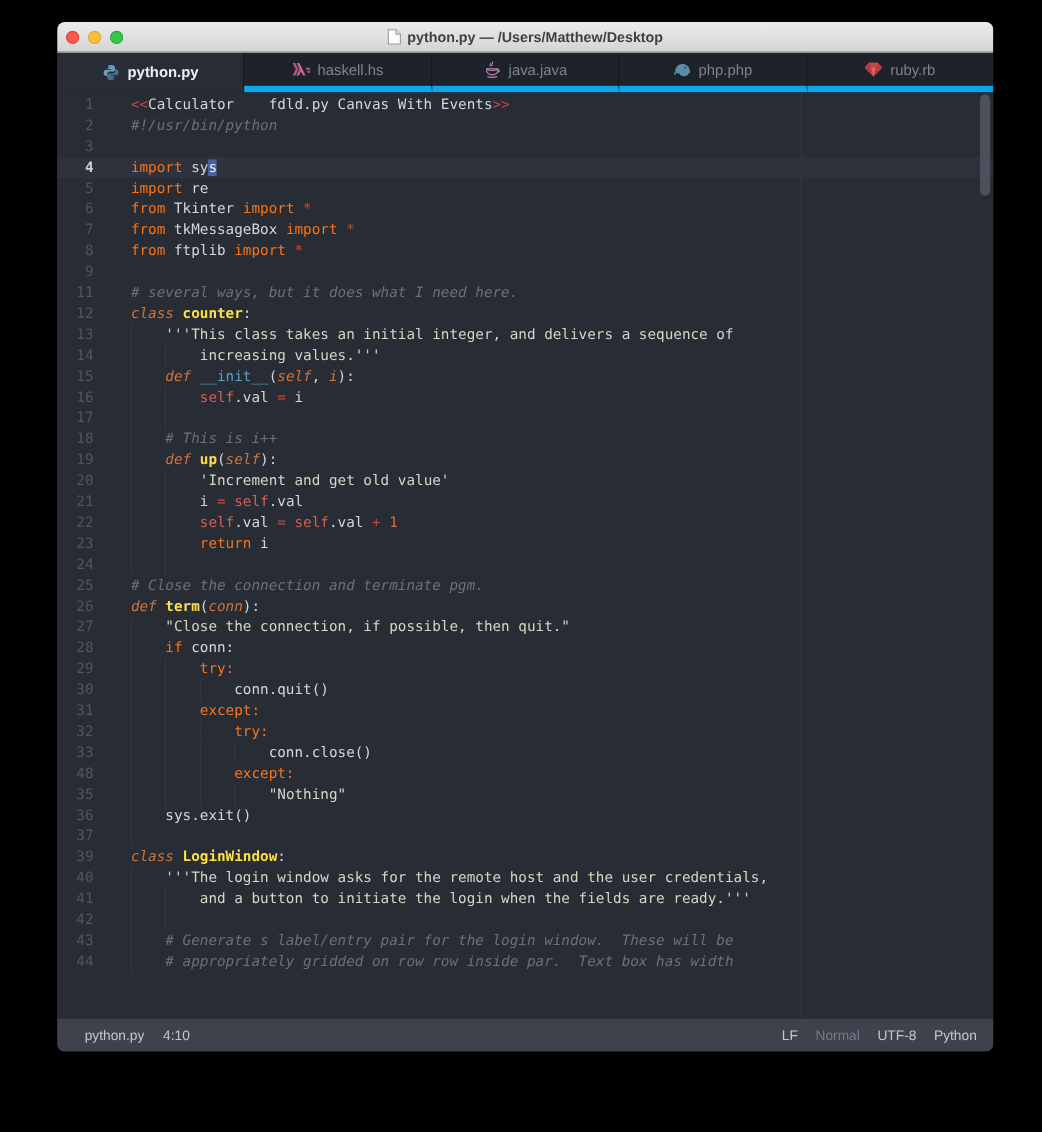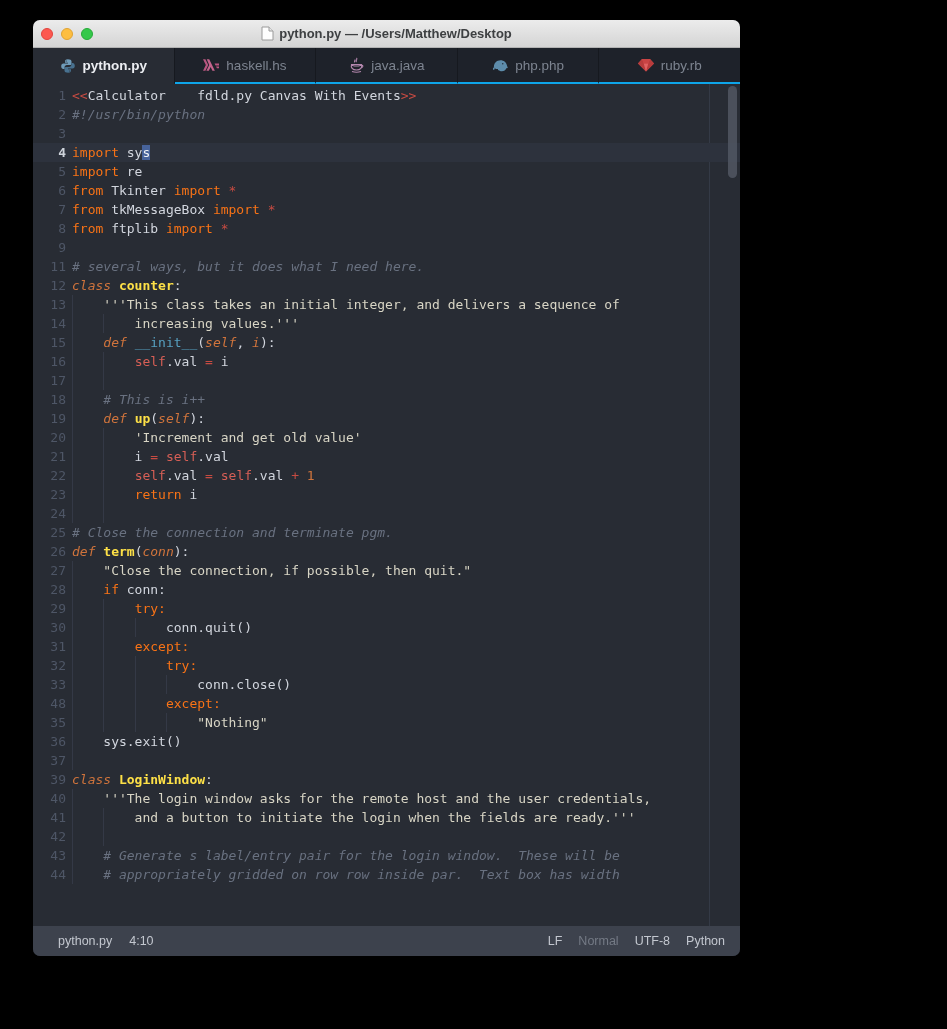--- a/index.html
+++ b/index.html
@@ -1,20 +1,20 @@
 <!DOCTYPE html>
 <html><head>
 <meta charset="utf-8">
 <style>
   * { margin:0; padding:0; box-sizing:border-box; }
   html,body { width:947px; height:1029px; background:#000; overflow:hidden; }
   body { font-family:"Liberation Sans", sans-serif; }
 
   .window {
-    position:absolute; left:33px; top:20px; width:707px; height:936px;
+    position:absolute; left:52px; top:20px; width:851px; height:936px;
     border-radius:7px; overflow:hidden;
     box-shadow:0 22px 70px rgba(0,0,0,0.85);
     background:#282c34;
   }
 
   
   .titlebar {
     height:28px; background:linear-gradient(#ececec,#d4d4d4);
     border-bottom:1px solid #b2b2b2; position:relative;
     display:flex; align-items:center; justify-content:center;
@@ -25,21 +25,21 @@
   .tl.yel   { background:#fdbe40; border:0.5px solid #e0a333; }
   .tl.grn   { background:#34c84a; border:0.5px solid #27aa38; }
   .titlewrap { display:flex; align-items:center; gap:5px; }
   .titletext { font-size:13px; font-weight:600; color:#3e4042; }
 
   
   .tabbar { height:36px; background:#1e222a; display:flex; }
   .tab {
     flex:1 1 0; display:flex; align-items:center; justify-content:center; gap:7px;
     font-size:13.5px; color:#7d8490; background:#1e222a;
-    border-right:1px solid #16191f; border-bottom:2px solid #0ea5e9;
+    border-right:1px solid #16191f; border-bottom:6px solid #0ea5e9;
     cursor:pointer; overflow:hidden;
   }
   .tab:last-child { border-right:none; }
   .tab.active { background:#282c34; color:#eceef2; font-weight:bold; border-bottom:1px solid #282c34; }
   .tab .ticon { width:16px; height:16px; flex:none; display:flex; align-items:center; justify-content:center; }
 
   
   .editor {
     position:relative; height:842px; background:#282c34; overflow:hidden;
     font-family:"DejaVu Sans Mono", monospace; font-size:13px;
@@ -50,21 +50,21 @@
   }
   .scrollbar-thumb {
     position:absolute; right:3px; top:2px; width:9px; height:92px;
     background:#515763; border-radius:5px; z-index:5; opacity:.85;
   }
   .code { position:relative; padding-top:2px; z-index:2; }
   .line { display:flex; height:19px; line-height:19px; white-space:pre; }
   .line.active { background:#2d323d; }
   .ln { width:33px; flex:none; text-align:right; color:#4e5666; }
   .line.active .ln { color:#ced3db; font-weight:bold; }
-  .lc { margin-left:6px; position:relative; flex:1 1 auto; }
+  .lc { margin-left:34px; position:relative; flex:1 1 auto; }
   .guide { position:absolute; top:0; bottom:0; width:1px; background:#343946; }
 
   
   .w  { color:#d2d6de; }
   .c  { color:#697180; font-style:italic; }
   .o  { color:#f97316; }
   .oi { color:#d0743c; font-style:italic; }
   .pi { color:#d0743c; font-style:italic; }
   .r  { color:#c74b42; }
   .sl { color:#d75f56; }

